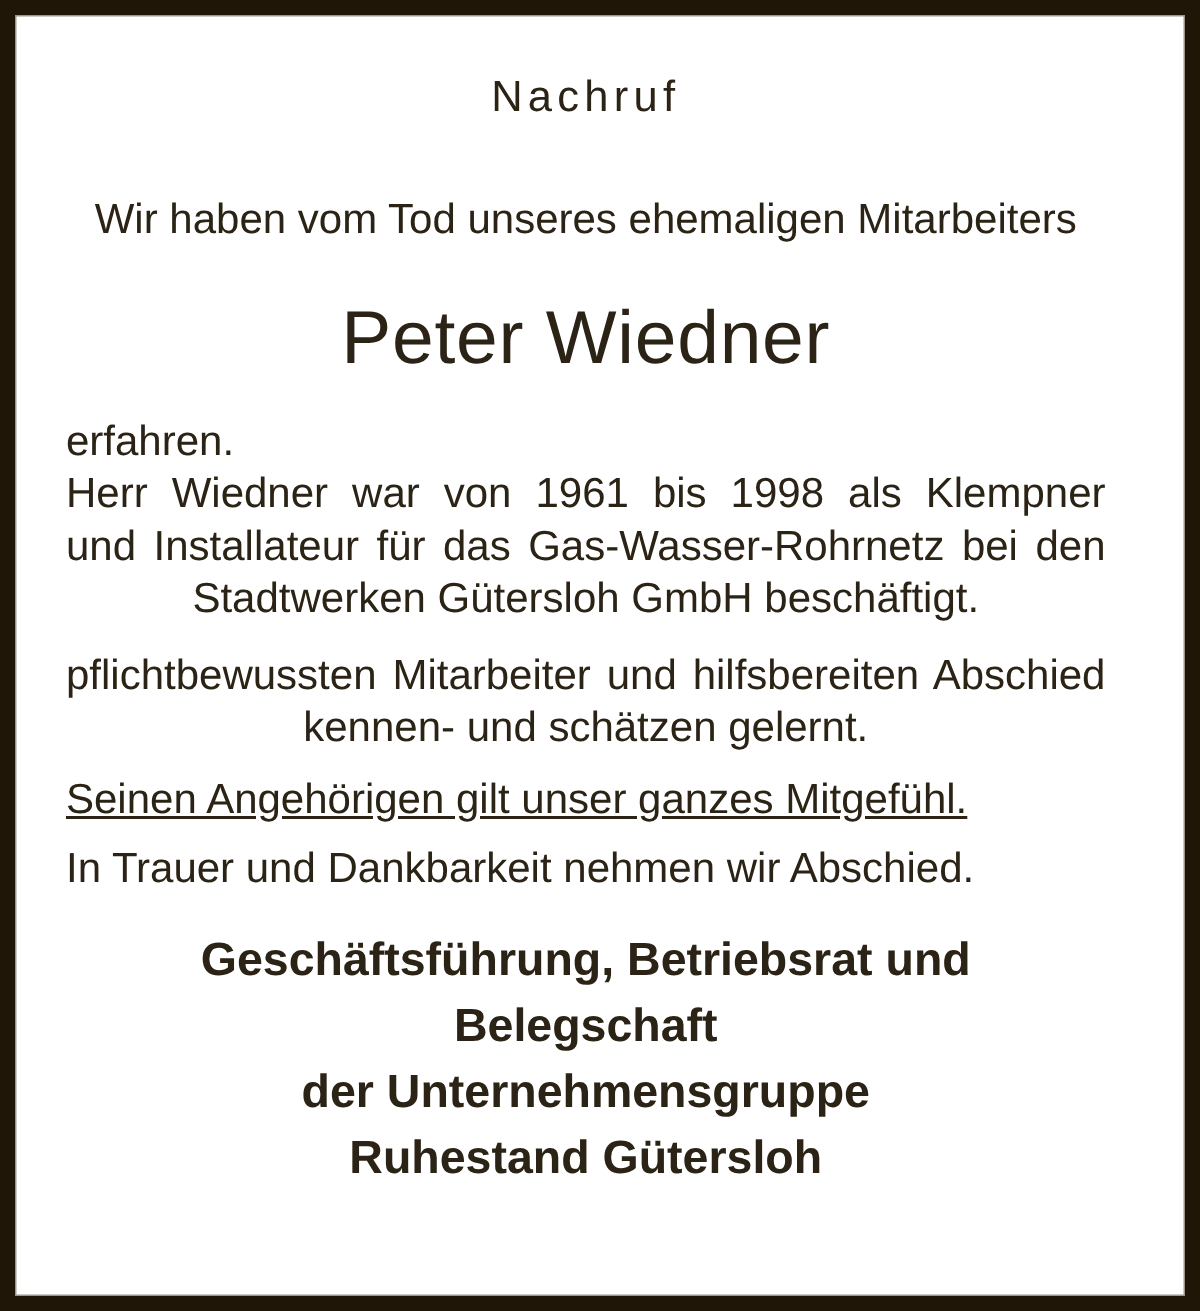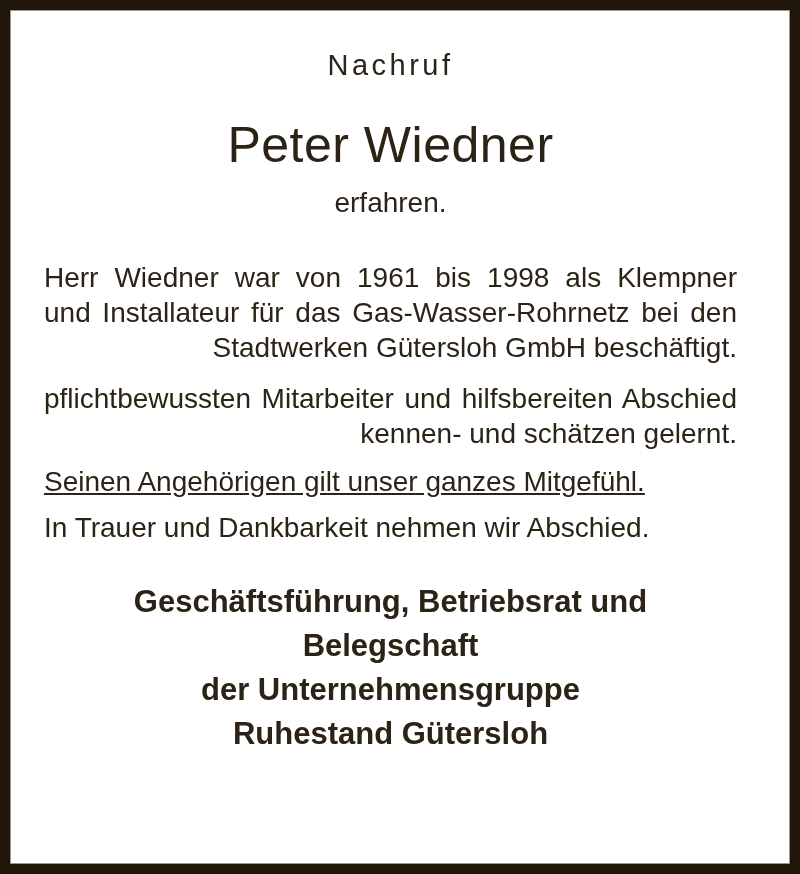--- a/index.html
+++ b/index.html
@@ -37,54 +37,54 @@
   }
   .deceased-name{
     font-size:50px;line-height:78px;
     text-align:center;
     letter-spacing:0.5px;
     margin-top:23px;
     white-space:nowrap;
   }
   .intro-end{
     font-size:28px;line-height:34px;
-    text-align:center;
-    margin-top:2px;
+    margin-top:13px;
   }
   .para{
     font-size:28px;line-height:35px;
   }
-  .para-1{margin-top:40px;}
+  .para-1{}
   .para-2{margin-top:16px;}
   .jline{
     text-align:justify;
     text-align-last:justify;
   }
-  .line{text-align:right;}
+  .line{text-align:center;}
   .single-line{
     font-size:28px;line-height:35px;
     text-align:left;
   }
   .condolence-line{margin-top:13px;text-decoration:underline;}
   .farewell-line{margin-top:11px;}
   .signature-block{
-    margin-top:35px;
+    margin-top:22px;
     font-size:31px;line-height:44px;
     font-weight:700;
     text-align:center;
   }
 </style>
 </head>
 <body>
 
 <div class="frame">
   <div class="card">
 
     <div class="notice-heading">Nachruf</div>
 
+    <div class="intro-line">Wir haben vom Tod unseres ehemaligen Mitarbeiters</div>
 
     <div class="deceased-name">Peter Wiedner</div>
 
     <div class="intro-end">erfahren.</div>
 
     <div class="para para-1">
       <div class="jline">Herr Wiedner war von 1961 bis 1998 als Klempner</div>
       <div class="jline">und Installateur für das Gas-Wasser-Rohrnetz bei den</div>
       <div class="line">Stadtwerken Gütersloh GmbH beschäftigt.</div>
     </div>

